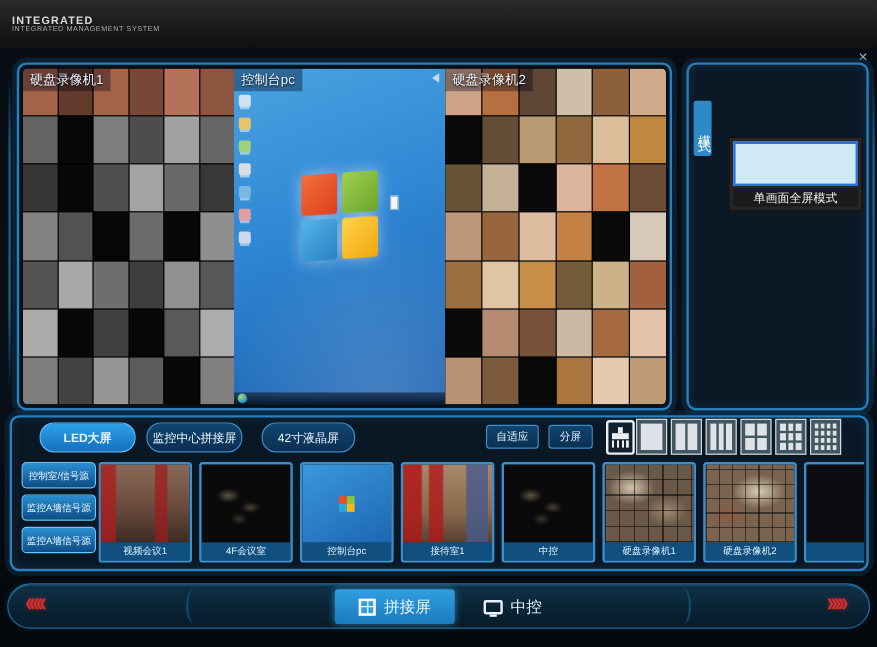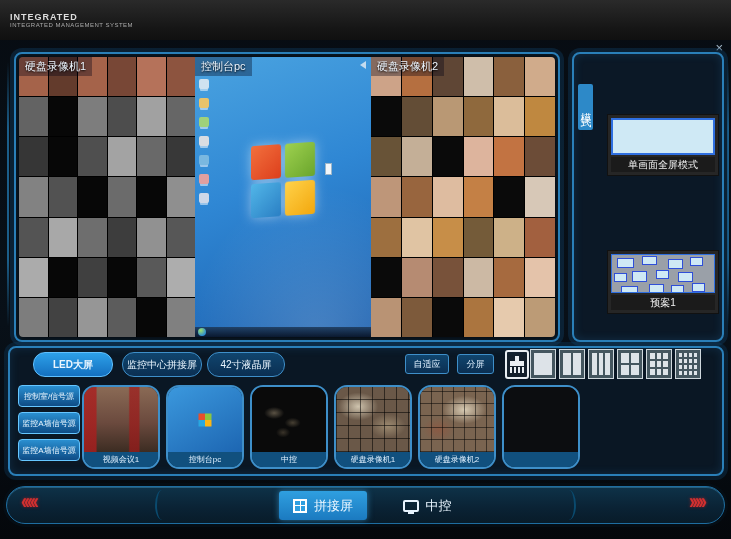--- a/index.html
+++ b/index.html
@@ -84,21 +84,21 @@
   .brush:after{content:"";position:absolute;left:0;top:5px;width:14px;height:5px;background:#e9eff3}
   .brush i{position:absolute;left:0;top:11px;width:14px;height:6px;display:block;
     background:repeating-linear-gradient(90deg,#e9eff3 0 2px,transparent 2px 4px)}
   .layout-row{position:absolute;left:520px;top:1px;display:flex;gap:3px}
   .layout-btn{width:26px;height:30px;border:1px solid #cfd8dd;background:#44565f;padding:3px;cursor:pointer}
   .layout-btn > div{background:#dde3e8}
   .group-btn{position:absolute;left:8px;width:62px;height:22px;border-radius:4px;font-size:8px;color:#eaf6ff;
     display:flex;align-items:center;justify-content:center;cursor:pointer;white-space:nowrap;
     background:linear-gradient(180deg,#2a8fd0,#0e4c86);border:1px solid #66c6ff}
   .thumb-row{position:absolute;left:72px;top:37px;width:638px;height:84px;display:flex;gap:6px;overflow:hidden}
-  .thumb{flex:0 0 78px;border:2px solid #3e8fc9;border-radius:13px;background:#0d2c44;
+  .thumb{flex:0 0 78px;border:2px solid #3e8fc9;border-radius:3px;background:#0d2c44;
     display:flex;flex-direction:column;overflow:hidden;cursor:pointer}
   .thumb-img{flex:1}
   .thumb-cap{height:15px;background:#11507e;font-size:8px;color:#dff0ff;
     display:flex;align-items:center;justify-content:center;white-space:nowrap}
   .k-room{background:linear-gradient(90deg,rgba(170,30,30,.8) 4% 16%,transparent 18%),
     linear-gradient(90deg,transparent 60%,rgba(160,25,25,.7) 62% 74%,transparent 76%),
     linear-gradient(180deg,#8a6a55 0%,#6b4a3e 55%,#3c2c22 100%)}
   .k-dark{background:radial-gradient(10px 6px at 30% 40%,#5a5244,transparent),
     radial-gradient(8px 5px at 55% 55%,#474033,transparent),
     radial-gradient(7px 5px at 42% 70%,#3a342a,transparent),#0a0a0a}
@@ -276,43 +276,26 @@
     </div>
   </div>
 
   <div class="mode-panel">
     <div class="mode-tab">模式</div>
 
     <div class="preset-card" style="top:60px;height:62px">
       <div class="pv"></div>
       <div class="cap">单画面全屏模式</div>
     </div>
-    <div class="preset-card" style="top:196px;height:64px">
-      <div class="pv-scatter" id="scatter">
-          <i style="left: 5px; top: 3px; width: 17px; height: 10px;"></i>
-          <i style="left: 30px; top: 1px; width: 15px; height: 9px;"></i>
-          <i style="left: 56px; top: 4px; width: 15px; height: 10px;"></i>
-          <i style="left: 78px; top: 2px; width: 13px; height: 9px;"></i>
-          <i style="left: 2px; top: 18px; width: 13px; height: 9px;"></i>
-          <i style="left: 20px; top: 16px; width: 15px; height: 11px;"></i>
-          <i style="left: 44px; top: 15px; width: 13px; height: 9px;"></i>
-          <i style="left: 66px; top: 17px; width: 15px; height: 10px;"></i>
-          <i style="left: 9px; top: 31px; width: 17px; height: 10px;"></i>
-          <i style="left: 37px; top: 29px; width: 15px; height: 9px;"></i>
-          <i style="left: 59px; top: 30px; width: 13px; height: 8px;"></i>
-          <i style="left: 80px; top: 28px; width: 13px; height: 9px;"></i>
-        </div>
-      <div class="cap">预案1</div>
-    </div>
   </div>
 
   <div class="bottom-frame">
     <div class="src-tab" style="left:112px;width:80px">监控中心拼接屏</div>
     <div class="src-tab active" style="left:23px;width:80px">LED大屏</div>
-    <div class="src-tab" style="left:197px;width:78px">42寸液晶屏</div>
+    <div class="src-tab" style="left:208px;width:78px">42寸液晶屏</div>
 
     <div class="mini-btn" style="left:395px;width:44px">自适应</div>
     <div class="mini-btn" style="left:447px;width:37px">分屏</div>
 
     <div class="brush-btn">
       <div class="brush">
           <i></i>
         </div>
     </div>
     <div class="layout-row">
@@ -368,22 +351,30 @@
     <div class="group-btn" style="top:37px">控制室/信号源</div>
     <div class="group-btn" style="top:64px">监控A墙信号源</div>
     <div class="group-btn" style="top:91px">监控A墙信号源</div>
 
     <div class="thumb-row">
       <div class="thumb">
         <div class="thumb-img k-room"></div>
         <div class="thumb-cap">视频会议1</div>
       </div>
       <div class="thumb">
+        <div class="thumb-img k-dark"></div>
+        <div class="thumb-cap">4F会议室</div>
+      </div>
+      <div class="thumb">
         <div class="thumb-img k-win"></div>
         <div class="thumb-cap">控制台pc</div>
+      </div>
+      <div class="thumb">
+        <div class="thumb-img k-roomred"></div>
+        <div class="thumb-cap">接待室1</div>
       </div>
       <div class="thumb">
         <div class="thumb-img k-dark"></div>
         <div class="thumb-cap">中控</div>
       </div>
       <div class="thumb">
         <div class="thumb-img k-cctv"></div>
         <div class="thumb-cap">硬盘录像机1</div>
       </div>
       <div class="thumb">
@@ -397,21 +388,21 @@
     </div>
 
   </div>
 
   <div class="bottom-bar">
     <div class="chev left">‹‹‹‹‹</div>
     <div class="chev right">›››››</div>
     <div class="seam" style="left:148px"></div>
     <div class="seam" style="right:148px;transform:scaleX(-1)"></div>
 
-    <div class="bar-tab active" style="left:272px;width:88px">
+    <div class="bar-tab active" style="left:272px;width:100px">
       <span class="icon-grid">
           <i></i>
           <i></i>
           <i></i>
           <i></i>
         </span>
       <span>拼接屏</span>
     </div>
     <div class="bar-tab idle" style="left:372px;width:96px">
       <span class="icon-monitor"></span>

